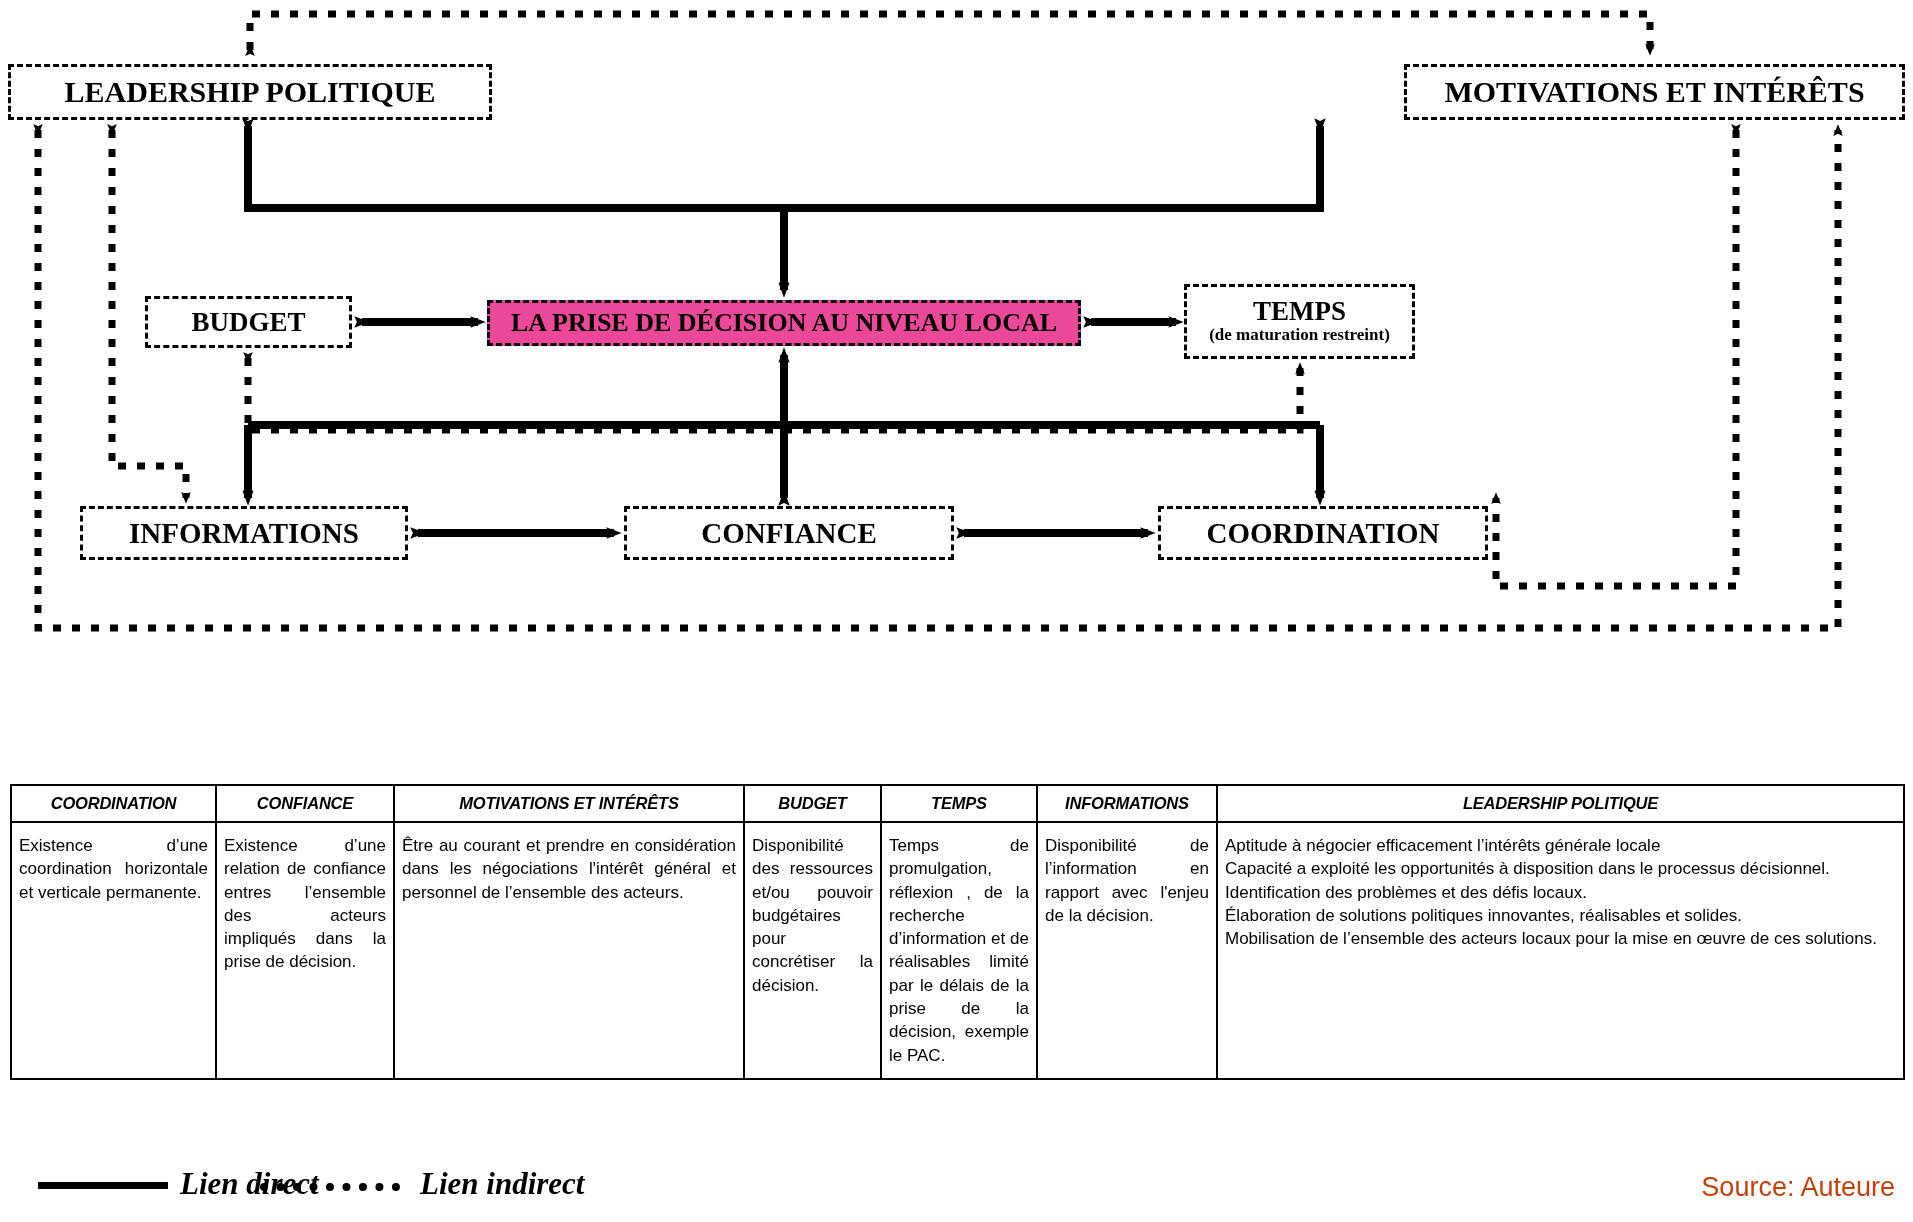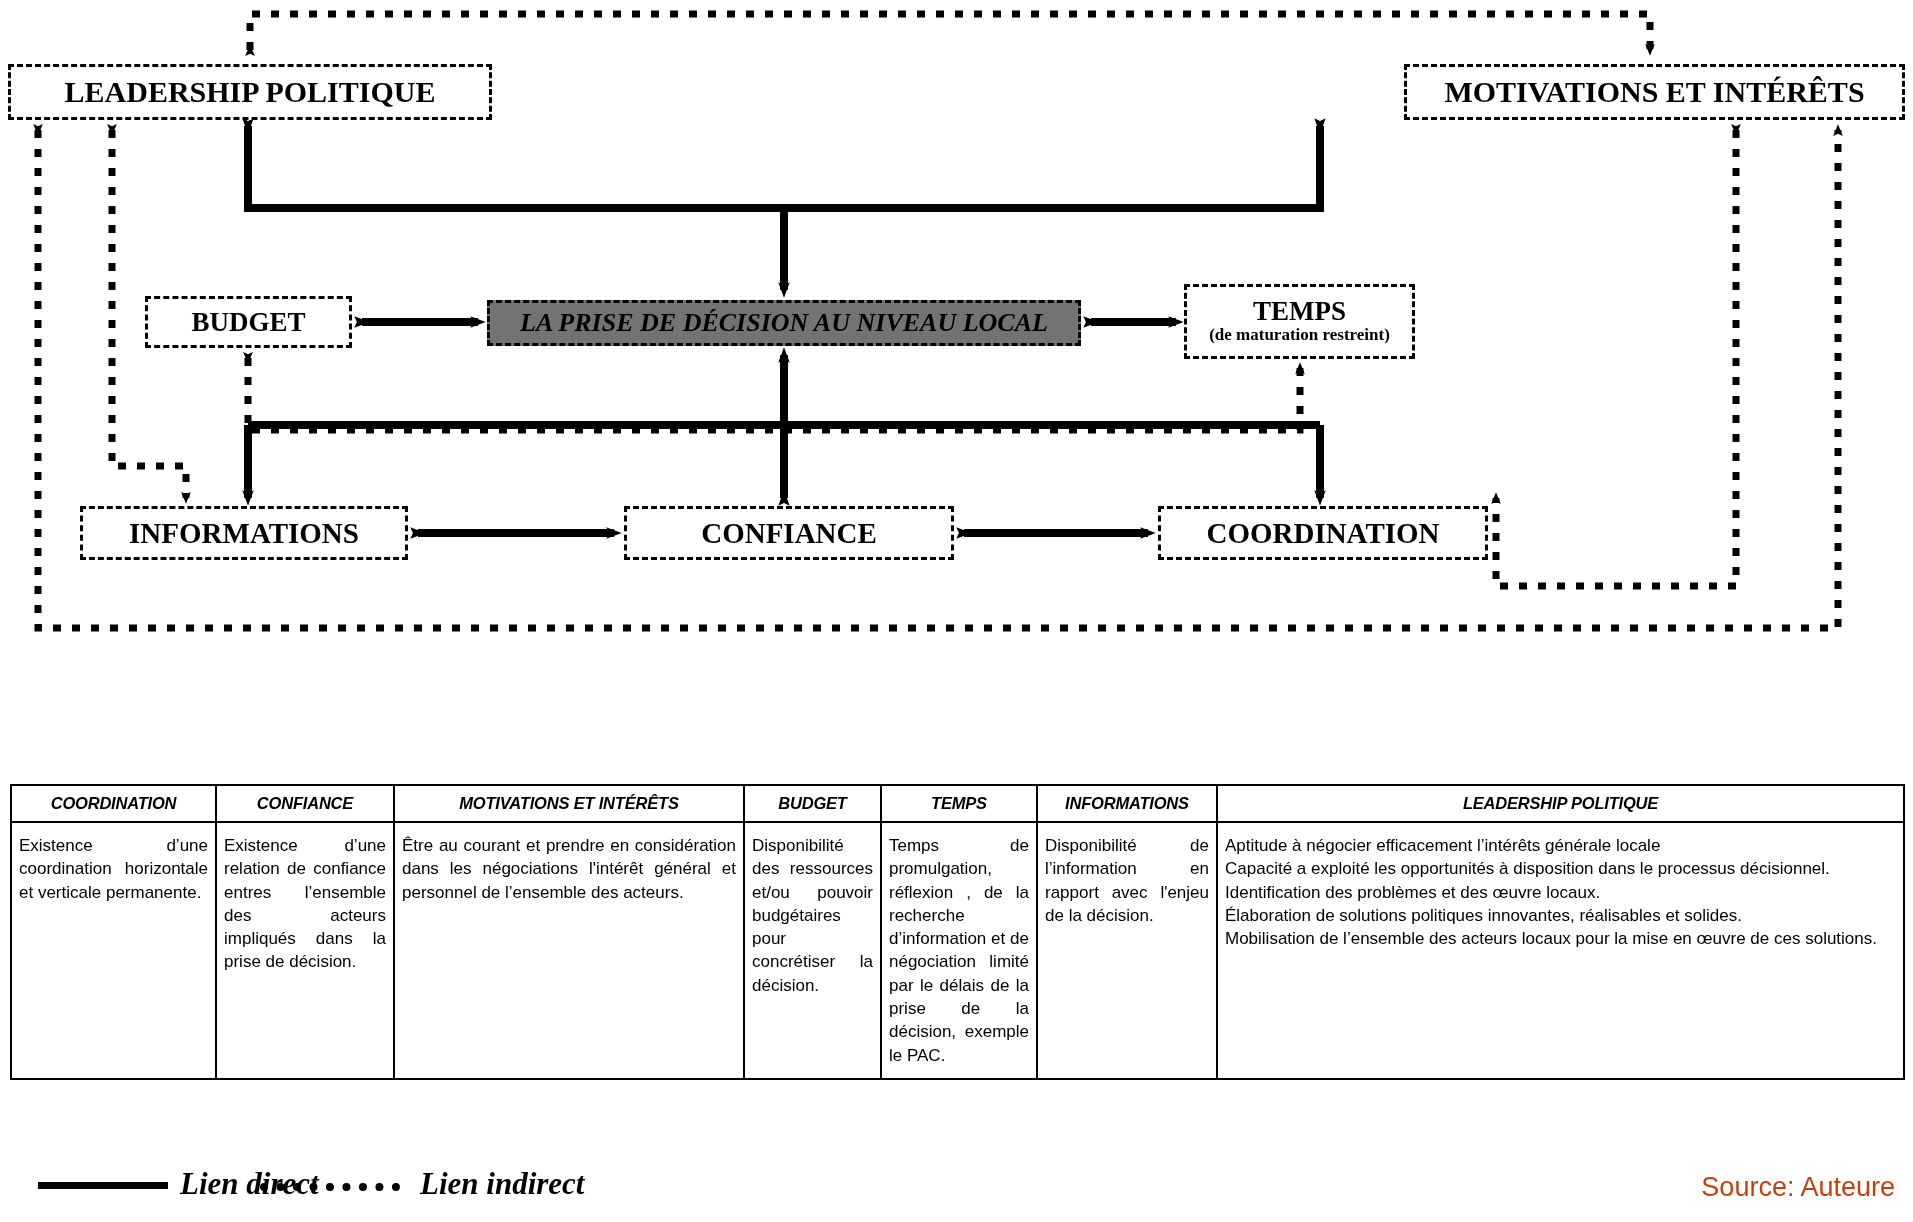--- a/index.html
+++ b/index.html
@@ -7,21 +7,21 @@
   .page{position:relative;width:1634px;height:1222px;}
 
   
   .diagram{position:absolute;left:0;top:0;width:1913px;height:790px;}
   .diagram svg{position:absolute;left:0;top:0;}
 
   .node{position:absolute;box-sizing:border-box;display:flex;flex-direction:column;
         align-items:center;justify-content:center;background:#fff;
         font-family:"Liberation Serif",serif;font-weight:bold;text-align:center;}
   .node.dashed{border:3px dashed #000;}
-  .node.center{border:3px dashed #000;background:#737373;font-style:italic;}
+  .node.center{border:3px dashed #000;background:#ec4899;}
 
   #n-leadership{left:8px;  top:64px;  width:484px; height:56px; font-size:30px;}
   #n-motivations{left:1404px;top:64px;  width:501px; height:56px; font-size:30px;}
   #n-budget{     left:145px; top:296px; width:207px; height:52px; font-size:27px;}
   #n-central{    left:487px; top:300px; width:594px; height:46px; font-size:26px;}
   #n-temps{      left:1184px;top:284px; width:231px; height:75px;}
   #n-temps .t1{font-size:27px;line-height:1.05;}
   #n-temps .t2{font-size:17px;line-height:1.2;}
   #n-informations{left:80px;  top:506px; width:328px; height:54px; font-size:29px;}
   #n-confiance{   left:624px; top:506px; width:330px; height:54px; font-size:29px;}
@@ -165,29 +165,29 @@
         <td>
             <p>Existence d’une relation de confiance entres l’ensemble des acteurs impliqués dans la prise de décision.</p>
           </td>
         <td>
             <p>Être au courant et prendre en considération dans les négociations l'intérêt général et personnel de l’ensemble des acteurs.</p>
           </td>
         <td>
             <p>Disponibilité des ressources et/ou pouvoir budgétaires pour concrétiser la décision.</p>
           </td>
         <td>
-            <p>Temps de promulgation, réflexion , de la recherche d’information et de négociation limité par le délais de la prise de la décision, exemple le PAC.</p>
+            <p>Temps de promulgation, réflexion , de la recherche d’information et de réalisables limité par le délais de la prise de la décision, exemple le PAC.</p>
           </td>
         <td>
             <p>Disponibilité de l’information en rapport avec l'enjeu de la décision.</p>
           </td>
         <td>
             <p>Aptitude à négocier efficacement l’intérêts générale locale</p>
             <p>Capacité a exploité les opportunités à disposition dans le processus décisionnel.</p>
-            <p>Identification des problèmes et des œuvre locaux.</p>
+            <p>Identification des problèmes et des défis locaux.</p>
             <p>Élaboration de solutions politiques innovantes, réalisables et solides.</p>
             <p>Mobilisation de l’ensemble des acteurs locaux pour la mise en œuvre de ces solutions.</p>
           </td>
       </tr>
     </tbody>
   </table>
 
   <div class="legend">
     <div class="leg-solid"></div>
     <div class="leg-lbl" id="leg-lbl-direct">Lien direct</div>

